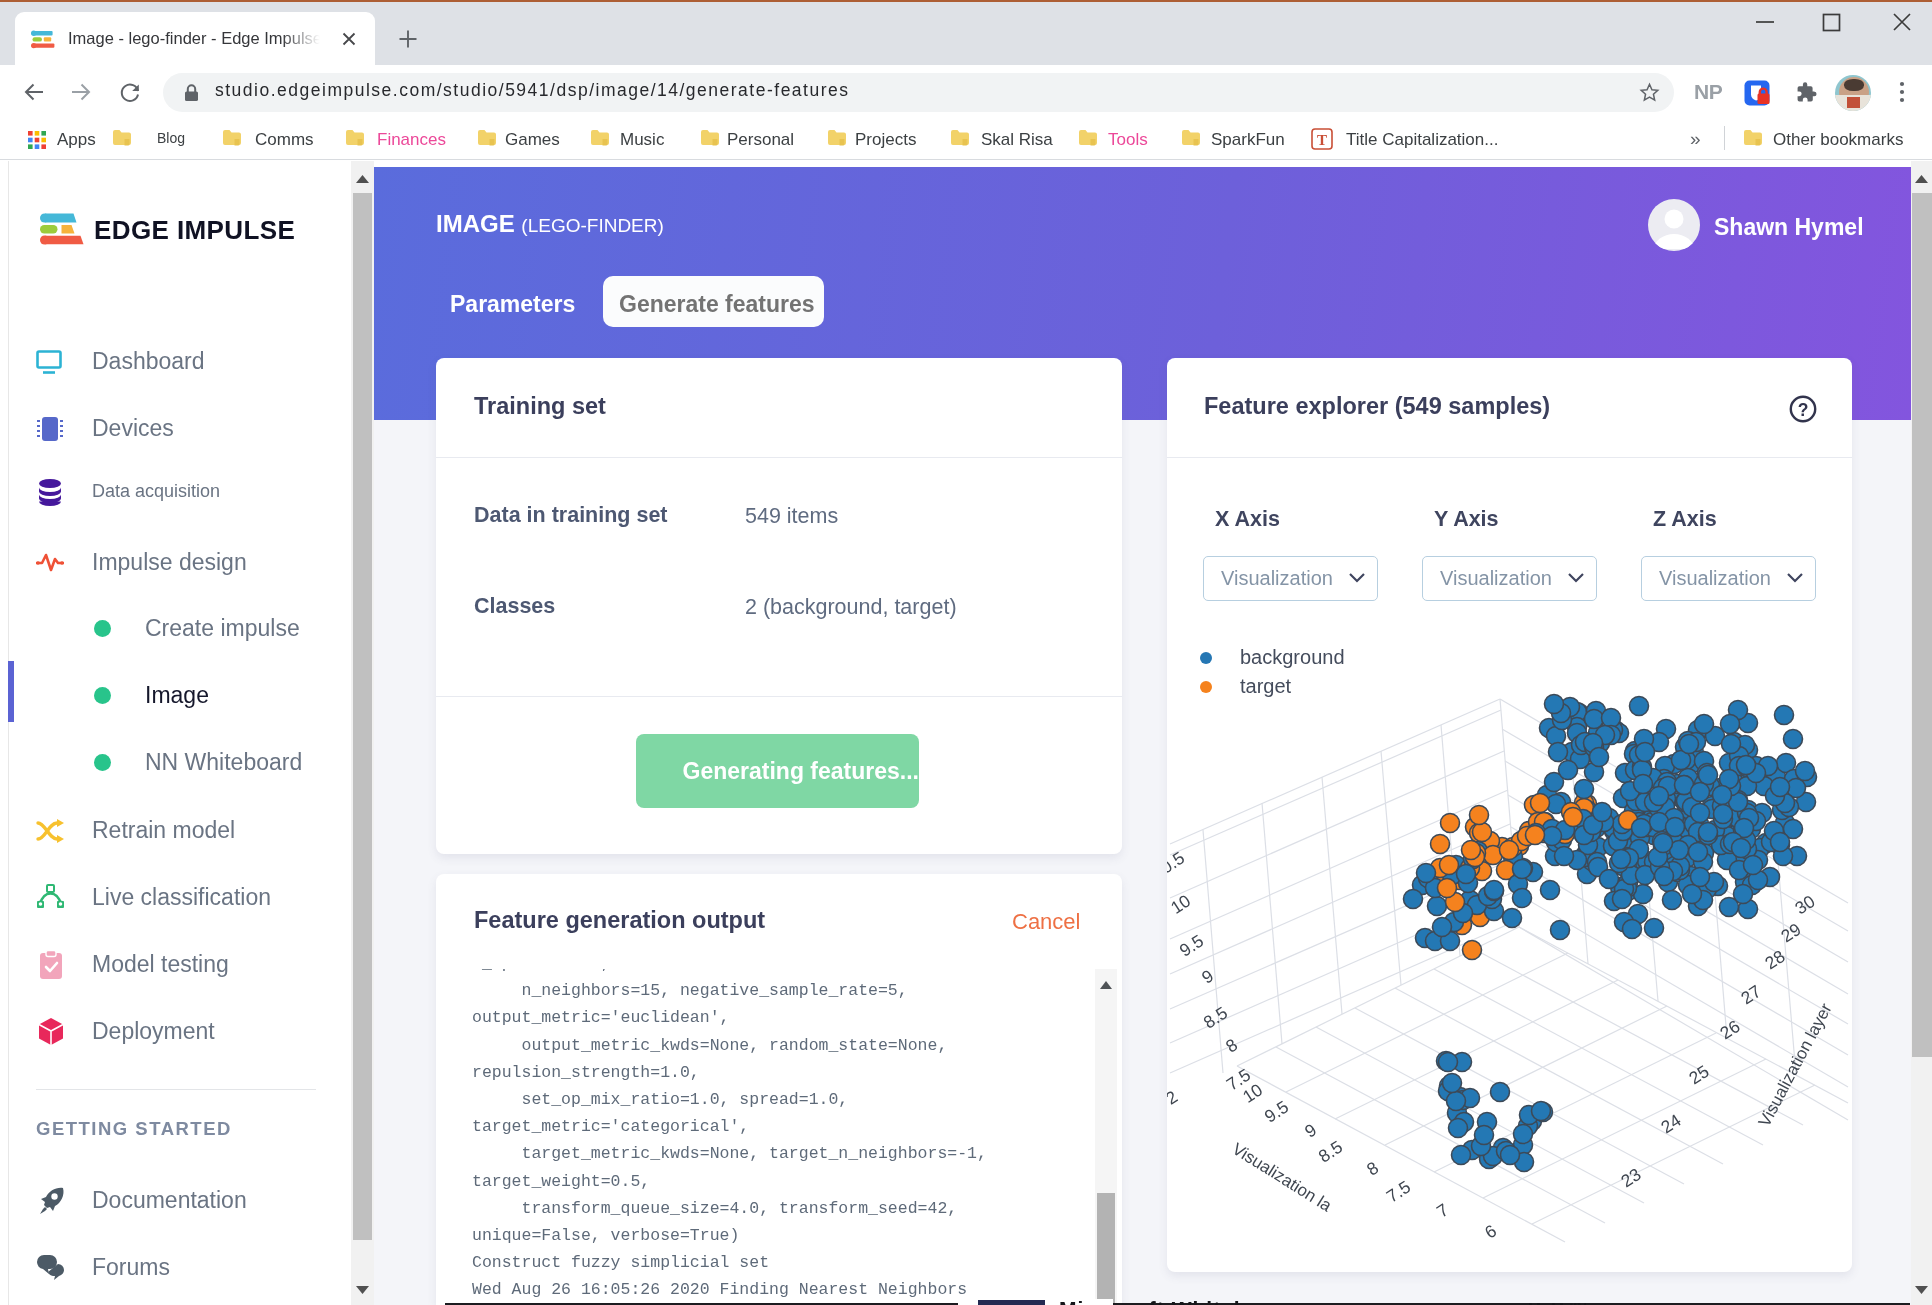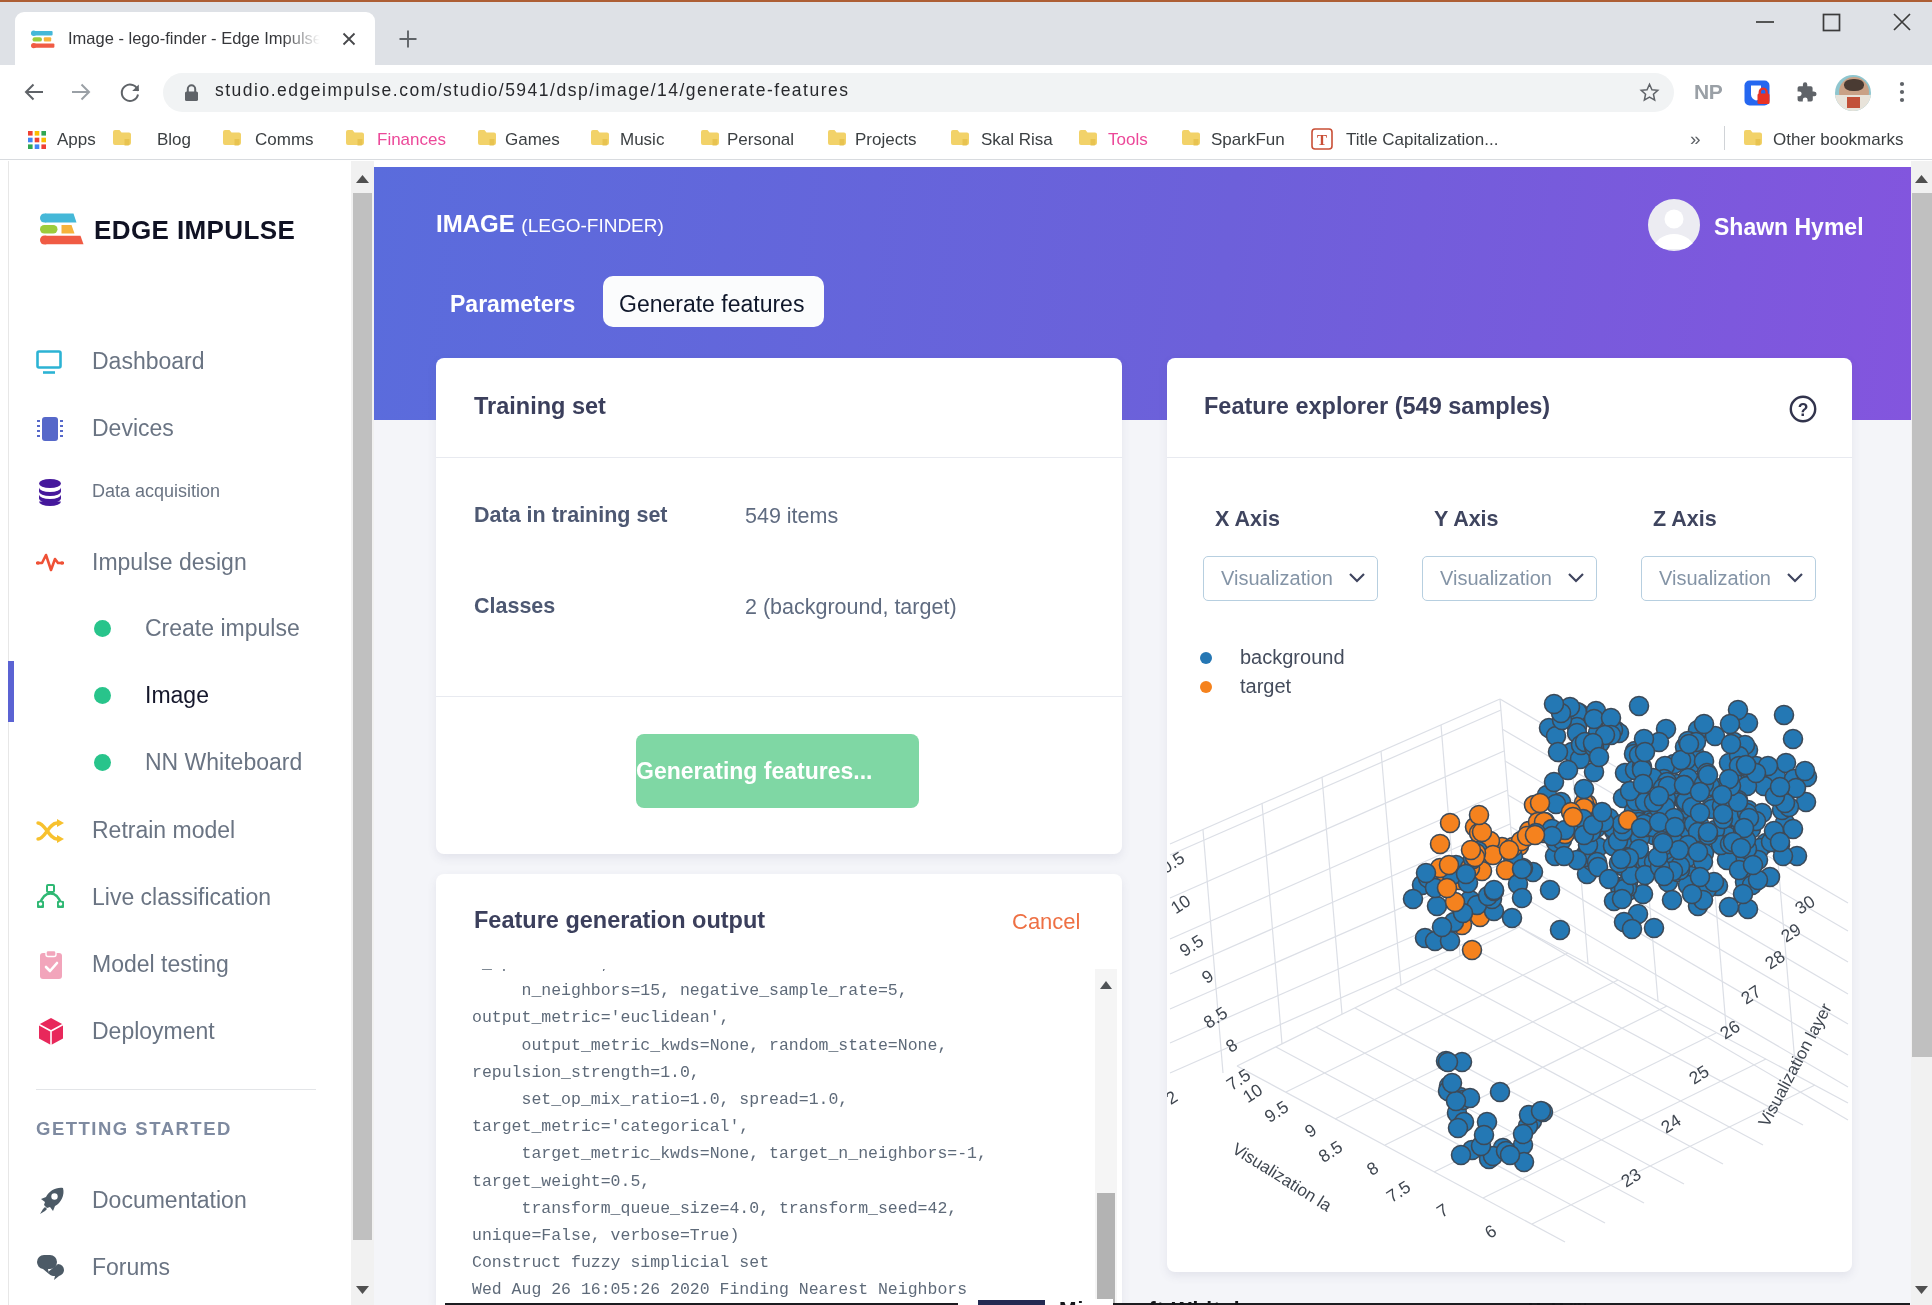--- a/index.html
+++ b/index.html
@@ -87,21 +87,21 @@
     <rect x="13.4" y="6.7" width="4.6" height="4.6" fill="#fbbd00"></rect>
 <rect x="0" y="13.4" width="4.6" height="4.6" fill="#31a752"></rect>
     <rect x="6.7" y="13.4" width="4.6" height="4.6" fill="#4286f5"></rect>
     <rect x="13.4" y="13.4" width="4.6" height="4.6" fill="#ef4134"></rect>
   </svg>
 <div class="abs" style="left:57px;top:130px;font-size:17px;color:#3c4043">Apps</div>
 <svg class="ic" style="left:112px;top:129px" width="20" height="17" viewBox="0 0 20 17">
     <path d="M1 3 a2 2 0 0 1 2-2 h4.5 l2 2.5 H17 a2 2 0 0 1 2 2 V14 a2 2 0 0 1-2 2 H3 a2 2 0 0 1-2-2 Z" fill="#f2d269"></path>
     <path d="M12.5 10 h5 v5 a1.5 1.5 0 0 1 -1.5 1.5 h-3.5 Z" fill="#e8c350"></path>
   </svg>
-<div class="abs" style="left:157px;top:130px;font-size:17px;color:#3c4043">Blog</div>
+<div class="abs" style="left:157px;top:130px;font-size:14px;color:#3c4043">Blog</div>
 <svg class="ic" style="left:222px;top:129px" width="20" height="17" viewBox="0 0 20 17">
     <path d="M1 3 a2 2 0 0 1 2-2 h4.5 l2 2.5 H17 a2 2 0 0 1 2 2 V14 a2 2 0 0 1-2 2 H3 a2 2 0 0 1-2-2 Z" fill="#f2d269"></path>
     <path d="M12.5 10 h5 v5 a1.5 1.5 0 0 1 -1.5 1.5 h-3.5 Z" fill="#e8c350"></path>
   </svg>
 <div class="abs" style="left:255px;top:130px;font-size:17px;color:#3c4043">Comms</div>
 <svg class="ic" style="left:345px;top:129px" width="20" height="17" viewBox="0 0 20 17">
     <path d="M1 3 a2 2 0 0 1 2-2 h4.5 l2 2.5 H17 a2 2 0 0 1 2 2 V14 a2 2 0 0 1-2 2 H3 a2 2 0 0 1-2-2 Z" fill="#f2d269"></path>
     <path d="M12.5 10 h5 v5 a1.5 1.5 0 0 1 -1.5 1.5 h-3.5 Z" fill="#e8c350"></path>
   </svg>
 <div class="abs" style="left:377px;top:130px;font-size:17px;color:#ec4899">Finances</div>
@@ -161,31 +161,31 @@
 <div class="abs" style="left:436px;top:210px;font-size:24px;font-weight:bold;color:#fff">IMAGE <span style="font-size:19px;font-weight:normal">(LEGO-FINDER)</span></div>
 <div class="abs" style="left:1648px;top:199px;width:52px;height:52px;border-radius:50%;background:#ececf2;overflow:hidden">
     <svg width="52" height="52" viewBox="0 0 52 52">
       <circle cx="26" cy="20" r="9.5" fill="#fff"></circle>
       <path d="M6 50 a20 15 0 0 1 40 0 Z" fill="#fff"></path>
     </svg>
   </div>
 <div class="abs" style="left:1714px;top:214px;font-size:23px;font-weight:bold;color:#fff">Shawn Hymel</div>
 <div class="abs" style="left:450px;top:291px;font-size:23px;font-weight:bold;color:#fff">Parameters</div>
 <div class="abs" style="left:603px;top:276px;width:221px;height:51px;background:#fbfcfd;border-radius:10px"></div>
-<div class="abs" style="left:619px;top:291px;font-size:23px;font-weight:normal;color:#0f172a">Generate features</div>
+<div class="abs" style="left:619px;top:291px;font-size:23px;font-weight:bold;color:#737373">Generate features</div>
 
 <div class="abs" style="left:436px;top:358px;width:686px;height:496px;background:#fff;border-radius:8px;box-shadow:0 4px 10px rgba(80,80,120,0.10)"></div>
 <div class="abs" style="left:474px;top:393px;font-size:23.5px;font-weight:600;color:#3b3f5c">Training set</div>
 <div class="abs" style="left:436px;top:457px;width:686px;height:1px;background:#e8eaf0"></div>
 <div class="abs" style="left:474px;top:503px;font-size:21.5px;font-weight:600;color:#4d5872">Data in training set</div>
 <div class="abs" style="left:745px;top:504px;font-size:21.5px;color:#5f6b80">549 items</div>
 <div class="abs" style="left:474px;top:594px;font-size:21.5px;font-weight:600;color:#4d5872">Classes</div>
 <div class="abs" style="left:745px;top:595px;font-size:21.5px;color:#5f6b80">2 (background, target)</div>
 <div class="abs" style="left:436px;top:696px;width:686px;height:1px;background:#e8eaf0"></div>
-<div class="abs" style="left:636px;top:734px;width:283px;height:74px;background:#7fd7a4;border-radius:8px;text-align:left;line-height:74px;font-size:23px;font-weight:bold;color:#fff">Generating features...</div>
+<div class="abs" style="left:636px;top:734px;width:283px;height:74px;background:#7fd7a4;border-radius:8px;text-align:right;line-height:74px;font-size:23px;font-weight:bold;color:#fff">Generating features...</div>
 
 <div class="abs" style="left:436px;top:874px;width:686px;height:431px;background:#fff;border-radius:8px 8px 0 0;box-shadow:0 4px 10px rgba(80,80,120,0.10)"></div>
 <div class="abs" style="left:474px;top:907px;font-size:23.5px;font-weight:600;color:#3b3f5c">Feature generation output</div>
 <div class="abs" style="left:1012px;top:909px;font-size:22px;color:#ee7044">Cancel</div>
 <div class="abs" style="left:436px;top:969px;width:686px;height:336px;overflow:hidden">
 <pre style="position:absolute;left:36px;top:-19px;font-family:'Liberation Mono',monospace;font-size:16.5px;line-height:27.2px;color:#5e6a79">n_epochs=None,
      n_neighbors=15, negative_sample_rate=5,
 output_metric='euclidean',
      output_metric_kwds=None, random_state=None,
 repulsion_strength=1.0,

